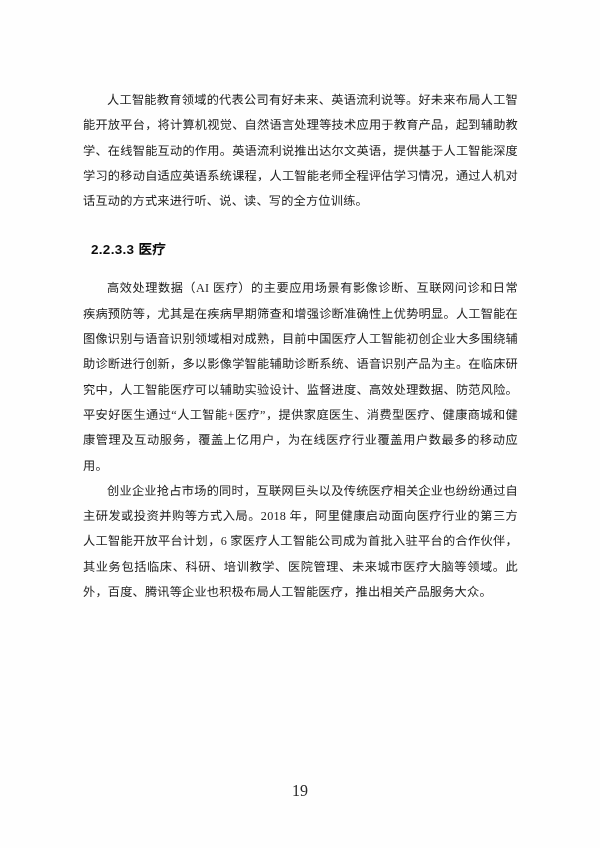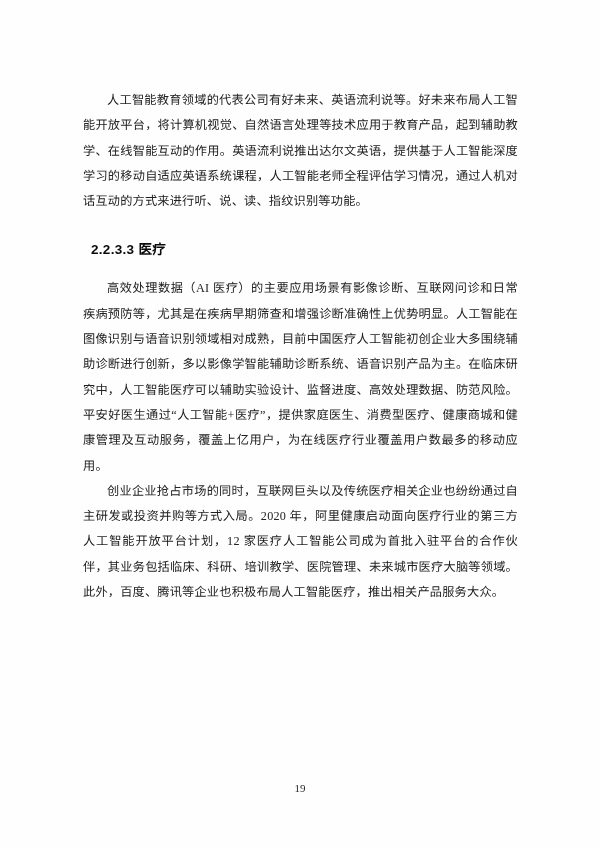--- a/index.html
+++ b/index.html
@@ -39,34 +39,34 @@
     color: #0a0a0a;
     letter-spacing: 0.3px;
   }
   .page-number {
     position: absolute;
     left: 0;
     right: 0;
     top: 782px;
     text-align: center;
     font-family: "Liberation Serif", "DejaVu Serif", serif;
-    font-size: 11px;
+    font-size: 16px;
     color: #2a2a2a;
   }
 </style>
 </head>
 <body>
 
 <div class="page">
   <div class="content">
-    <p class="body-para">人工智能教育领域的代表公司有好未来、英语流利说等。好未来布局人工智能开放平台，将计算机视觉、自然语言处理等技术应用于教育产品，起到辅助教学、在线智能互动的作用。英语流利说推出达尔文英语，提供基于人工智能深度学习的移动自适应英语系统课程，人工智能老师全程评估学习情况，通过人机对话互动的方式来进行听、说、读、指纹识别等功能。</p>
+    <p class="body-para">人工智能教育领域的代表公司有好未来、英语流利说等。好未来布局人工智能开放平台，将计算机视觉、自然语言处理等技术应用于教育产品，起到辅助教学、在线智能互动的作用。英语流利说推出达尔文英语，提供基于人工智能深度学习的移动自适应英语系统课程，人工智能老师全程评估学习情况，通过人机对话互动的方式来进行听、说、读、写的全方位训练。</p>
 
     <h3 class="section-heading">2.2.3.3 医疗</h3>
 
     <p class="body-para">高效处理数据（AI 医疗）的主要应用场景有影像诊断、互联网问诊和日常疾病预防等，尤其是在疾病早期筛查和增强诊断准确性上优势明显。人工智能在图像识别与语音识别领域相对成熟，目前中国医疗人工智能初创企业大多围绕辅助诊断进行创新，多以影像学智能辅助诊断系统、语音识别产品为主。在临床研究中，人工智能医疗可以辅助实验设计、监督进度、高效处理数据、防范风险。平安好医生通过“人工智能+医疗”，提供家庭医生、消费型医疗、健康商城和健康管理及互动服务，覆盖上亿用户，为在线医疗行业覆盖用户数最多的移动应用。</p>
 
-    <p class="body-para">创业企业抢占市场的同时，互联网巨头以及传统医疗相关企业也纷纷通过自主研发或投资并购等方式入局。2020 年，阿里健康启动面向医疗行业的第三方人工智能开放平台计划，12 家医疗人工智能公司成为首批入驻平台的合作伙伴，其业务包括临床、科研、培训教学、医院管理、未来城市医疗大脑等领域。此外，百度、腾讯等企业也积极布局人工智能医疗，推出相关产品服务大众。</p>
+    <p class="body-para">创业企业抢占市场的同时，互联网巨头以及传统医疗相关企业也纷纷通过自主研发或投资并购等方式入局。2018 年，阿里健康启动面向医疗行业的第三方人工智能开放平台计划，6 家医疗人工智能公司成为首批入驻平台的合作伙伴，其业务包括临床、科研、培训教学、医院管理、未来城市医疗大脑等领域。此外，百度、腾讯等企业也积极布局人工智能医疗，推出相关产品服务大众。</p>
 
 
   </div>
 
   <div class="page-number">19</div>
 </div>
 
 </body></html>

